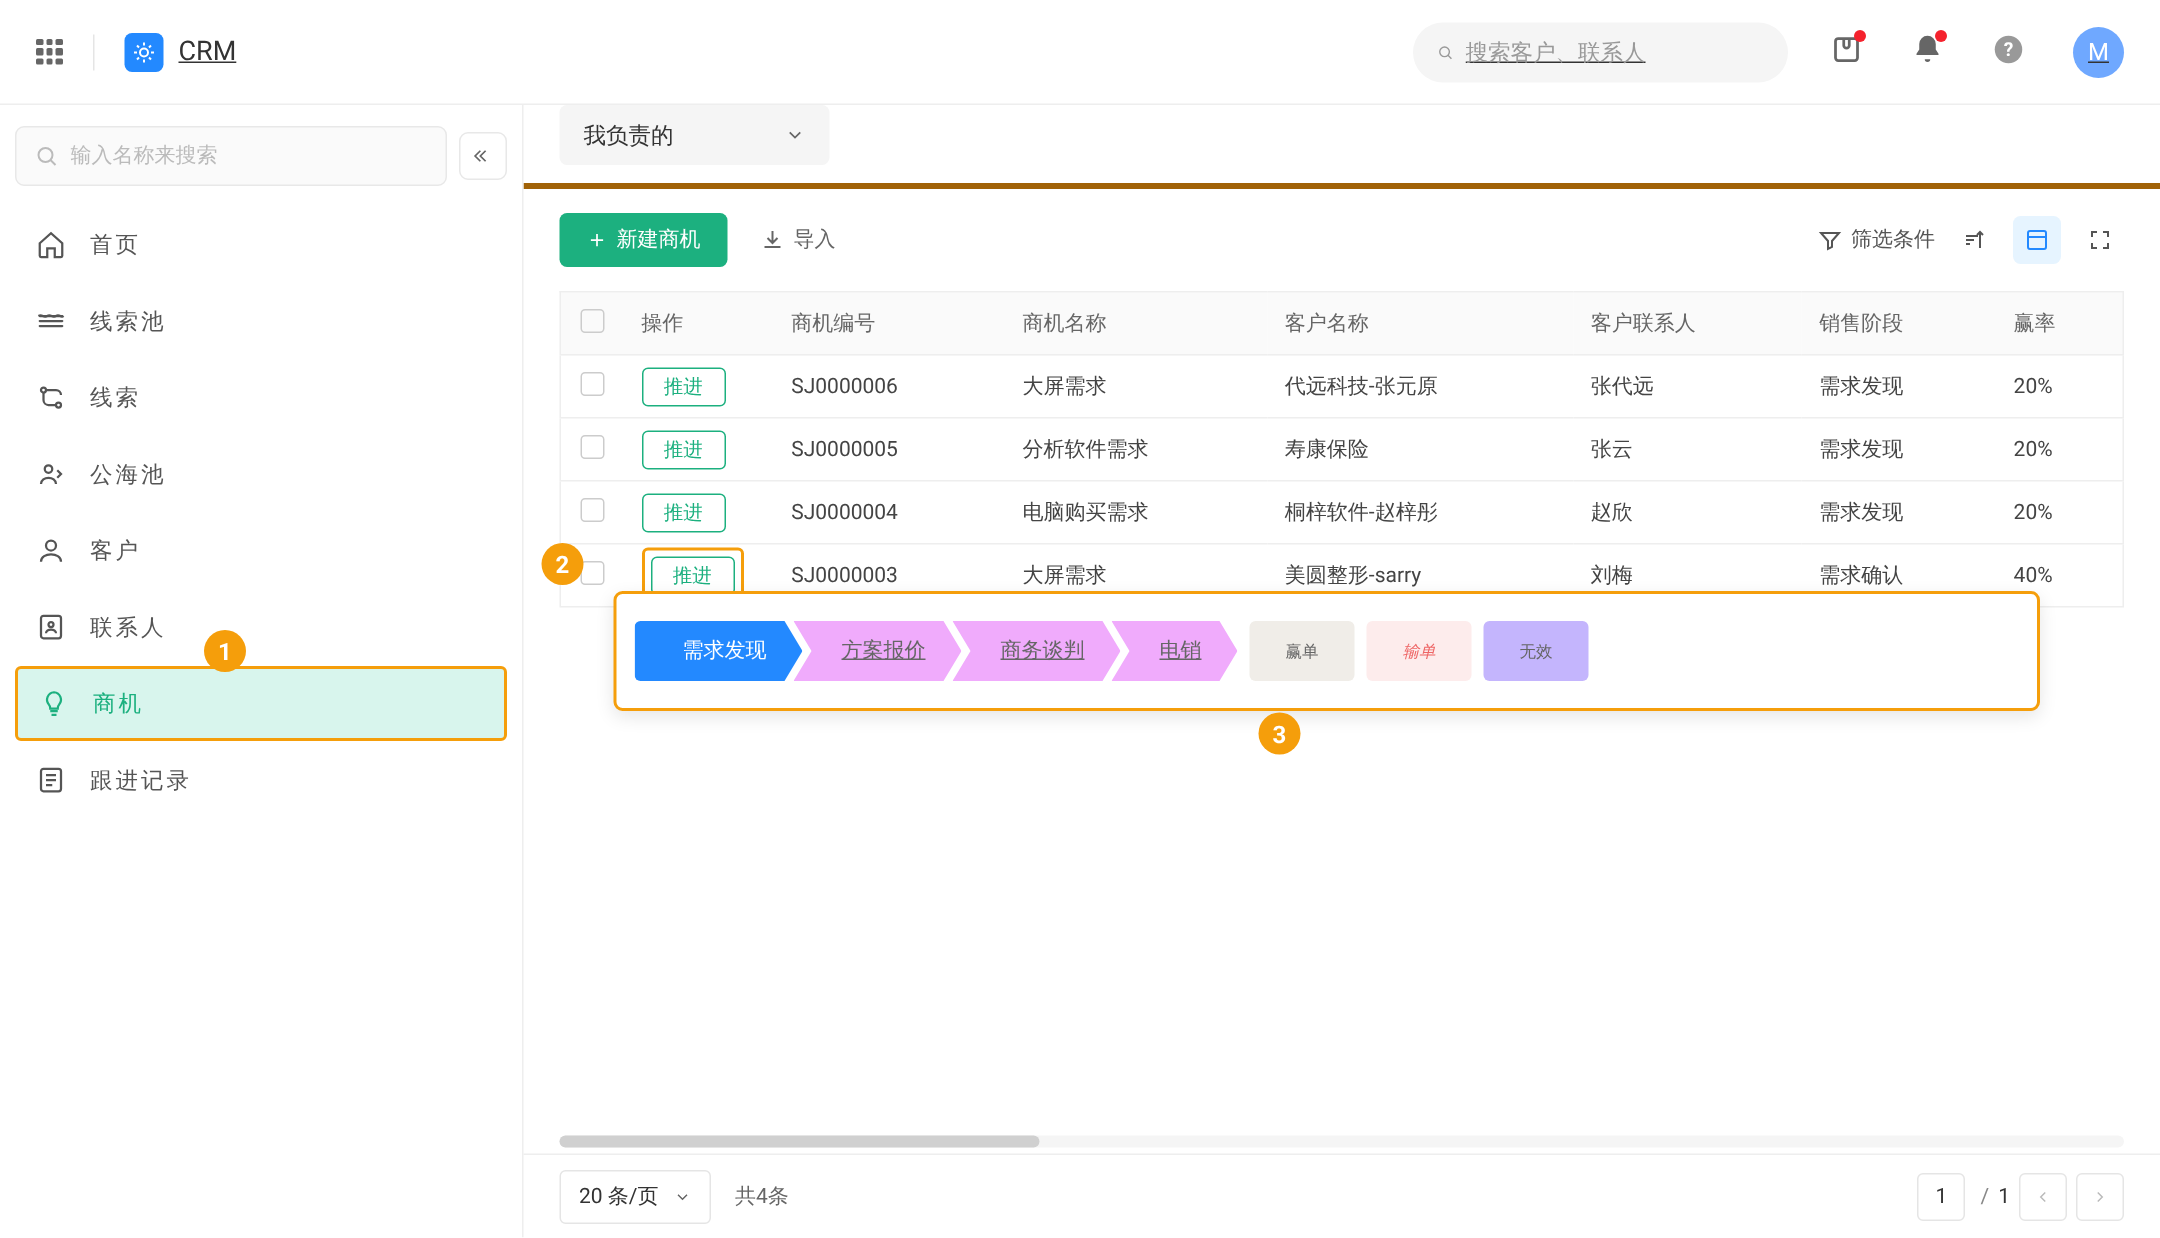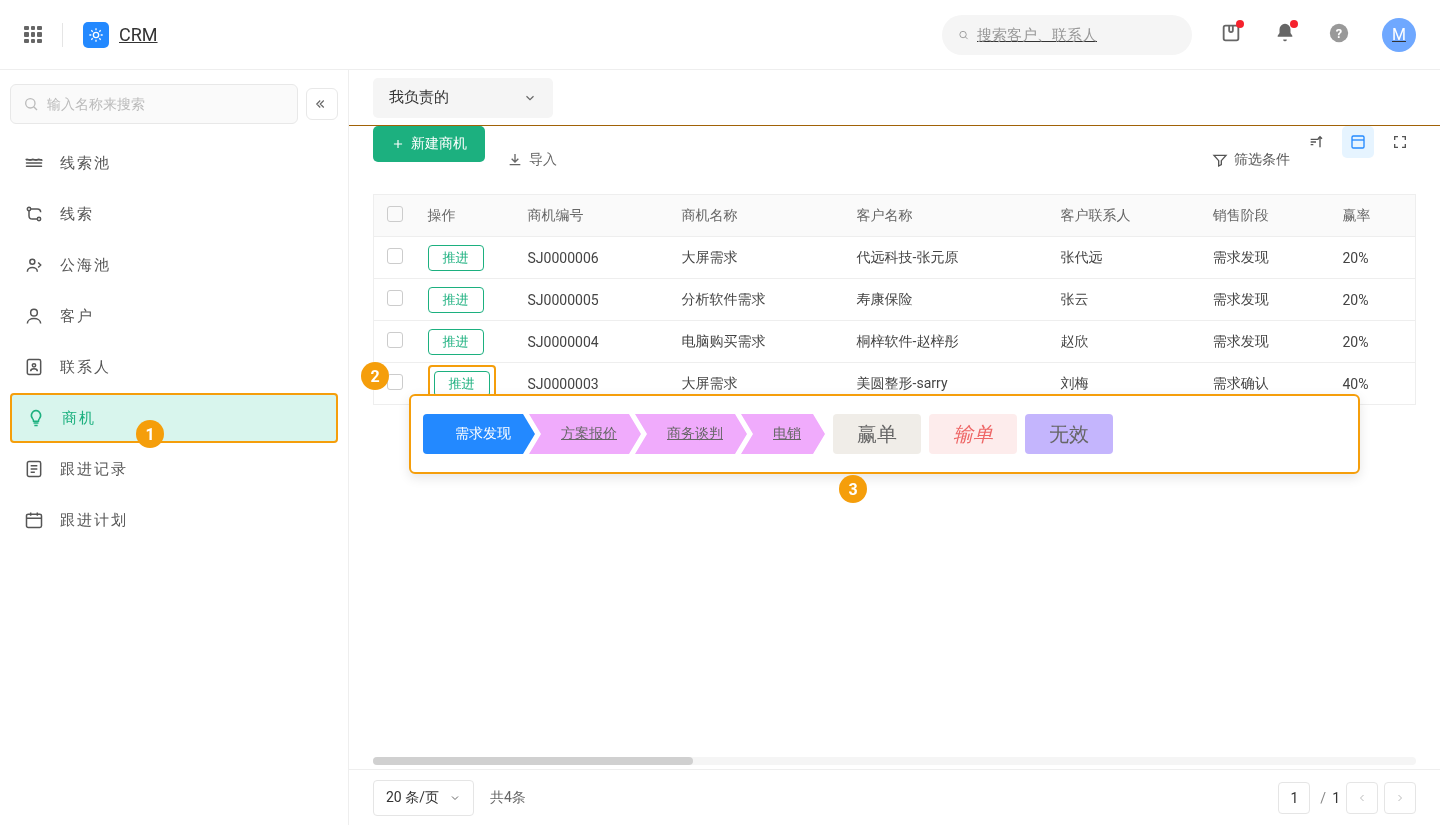--- a/index.html
+++ b/index.html
@@ -33,24 +33,24 @@
 
 .nav-item { height:50px; display:flex; align-items:center; padding:0 14px; border-radius:6px; cursor:pointer; color:#555; margin-bottom:1px; position:relative; }
 .nav-item.active { background:#d8f5ed; color:#1cb07f; border:2px solid #f59e0b; border-radius:4px; }
 .nav-item .nav-icon { width:20px; margin-right:16px; display:flex; align-items:center; justify-content:center; }
 .nav-item .label { font-size:15px; letter-spacing:2px; }
 
 .callout { position:absolute; width:28px; height:28px; background:#f59e0b; border-radius:50%; color:#fff; font-weight:bold; display:flex; align-items:center; justify-content:center; font-size:16px; }
 
 
 .main { flex:1; display:flex; flex-direction:column; background:#fff; }
-.topbar { height:56px; display:flex; align-items:center; padding:0 24px; border-bottom:1px solid #a16207; }
+.topbar { height:56px; display:flex; padding:0 24px; border-bottom:4px solid #a16207; }
 .scope-select { height:40px; background:#f5f5f5; border-radius:5px; display:flex; align-items:center; padding:0 16px; cursor:pointer; min-width:180px; justify-content:space-between; }
 .scope-select span:first-child { font-size:15px; color:#333; }
-.toolbar { height:68px; display:flex; padding:0 24px; }
+.toolbar { height:68px; display:flex; align-items:center; padding:0 24px; }
 .btn-primary { height:36px; background:#1cb07f; color:#fff; border:none; border-radius:5px; padding:0 18px; display:flex; align-items:center; font-size:14px; cursor:pointer; }
 .btn-primary svg { margin-right:6px; }
 .btn-link { margin-left:22px; display:flex; align-items:center; color:#666; cursor:pointer; font-size:14px; }
 .btn-link svg { margin-right:6px; }
 .toolbar-spacer { flex:1; }
 .tool-btn { display:flex; align-items:center; color:#555; margin-left:20px; cursor:pointer; font-size:14px; }
 .tool-btn svg { margin-right:6px; }
 .tool-icon { width:32px; height:32px; display:flex; align-items:center; justify-content:center; border-radius:5px; margin-left:10px; cursor:pointer; color:#555; }
 .tool-icon.active { background:#e6f4ff; color:#2389ff; }
 
@@ -64,21 +64,21 @@
 .chk { width:16px; height:16px; border:1px solid #ccc; border-radius:3px; display:inline-block; cursor:pointer; }
 .action-btn { border:1px solid #1cb07f; color:#1cb07f; background:#fff; border-radius:4px; padding:3px 14px; font-size:13px; cursor:pointer; }
 .action-highlight { display:inline-block; border:2px solid #f59e0b; border-radius:4px; padding:4px; position:relative; }
 
 
 .stage-popover { position:absolute; top:200px; left:60px; right:80px; background:#fff; border:2px solid #f59e0b; border-radius:6px; padding:18px 12px; box-shadow:0 4px 12px rgba(0,0,0,.1); display:flex; gap:0; align-items:center; }
 .stage { height:40px; display:flex; align-items:center; padding:0 24px 0 32px; font-size:14px; position:relative; clip-path:polygon(0 0,calc(100% - 12px) 0,100% 50%,calc(100% - 12px) 100%,0 100%,12px 50%); margin-left:-6px; }
 .stage:first-child { clip-path:polygon(0 0,calc(100% - 12px) 0,100% 50%,calc(100% - 12px) 100%,0 100%); margin-left:0; border-radius:4px 0 0 4px; }
 .stage.done { background:#2389ff; color:#fff; }
 .stage.todo { background:#f0abfc; color:#666;text-decoration:underline; }
-.stage-box { height:40px; display:flex; align-items:center; padding:16px 24px; font-size:20px; border-radius:4px; margin-left:8px; }
+.stage-box { height:40px; display:flex; align-items:center; padding:16px 24px; font-size:11px; border-radius:4px; margin-left:8px; }
 .stage-win { background:#f0ede8; color:#666; }
 .stage-lose { background:#fdecec; color:#e66;font-style:italic; }
 .stage-void { background:#c4b5fd; color:#666; }
 
 
 .footer { height:56px; border-top:1px solid #eee; display:flex; align-items:center; padding:0 24px; }
 .page-size { height:36px; border:1px solid #e5e5e5; border-radius:4px; display:flex; align-items:center; padding:0 12px; cursor:pointer; }
 .total { margin-left:16px; color:#666; }
 .footer-spacer { flex:1; }
 .page-num { width:32px; height:32px; border:1px solid #e5e5e5; border-radius:4px; display:flex; align-items:center; justify-content:center; margin:0 4px; }
@@ -155,20 +155,28 @@
       <div class="collapse-btn">
         <svg width="14" height="14" viewBox="0 0 24 24" fill="none" stroke="#666" stroke-width="2">
             <path d="M15 18l-6-6 6-6M9 18l-6-6 6-6"></path>
           </svg>
       </div>
     </div>
     <div id="nav-list">
         <div class="nav-item">
           <span class="nav-icon">
             <svg width="20" height="20" viewBox="0 0 24 24" fill="none" stroke="currentColor" stroke-width="1.8">
+              <path d="M3 11l9-8 9 8v10a1 1 0 01-1 1h-5v-7h-6v7H4a1 1 0 01-1-1V11z"></path>
+            </svg>
+          </span>
+          <span class="label">首页</span>
+        </div>
+        <div class="nav-item">
+          <span class="nav-icon">
+            <svg width="20" height="20" viewBox="0 0 24 24" fill="none" stroke="currentColor" stroke-width="1.8">
               <path d="M3 8h18M3 12h18M3 16h18" stroke-linecap="round"></path>
               <path d="M2 8c3-2 4 2 7 0s4 2 7 0 4 2 6 0"></path>
             </svg>
           </span>
           <span class="label">线索池</span>
         </div>
         <div class="nav-item">
           <span class="nav-icon">
             <svg width="20" height="20" viewBox="0 0 24 24" fill="none" stroke="currentColor" stroke-width="1.8">
               <circle cx="6" cy="6" r="2"></circle>
@@ -215,29 +223,20 @@
           <span class="label">商机</span>
         </div>
         <div class="nav-item">
           <span class="nav-icon">
             <svg width="20" height="20" viewBox="0 0 24 24" fill="none" stroke="currentColor" stroke-width="1.8">
               <rect x="4" y="3" width="16" height="18" rx="2"></rect>
               <path d="M8 8h8M8 12h8M8 16h5"></path>
             </svg>
           </span>
           <span class="label">跟进记录</span>
-        </div>
-        <div class="nav-item">
-          <span class="nav-icon">
-            <svg width="20" height="20" viewBox="0 0 24 24" fill="none" stroke="currentColor" stroke-width="1.8">
-              <rect x="3" y="5" width="18" height="16" rx="2"></rect>
-              <path d="M3 10h18M8 3v4M16 3v4"></path>
-            </svg>
-          </span>
-          <span class="label">跟进计划</span>
         </div>
       </div>
     <div class="callout" style="top:350px; left:136px;">1</div>
   </div>
 
   <div class="main">
     <div class="topbar">
       <div class="scope-select">
         <span>我负责的</span>
         <svg width="14" height="14" viewBox="0 0 24 24" fill="none" stroke="#666" stroke-width="2">

